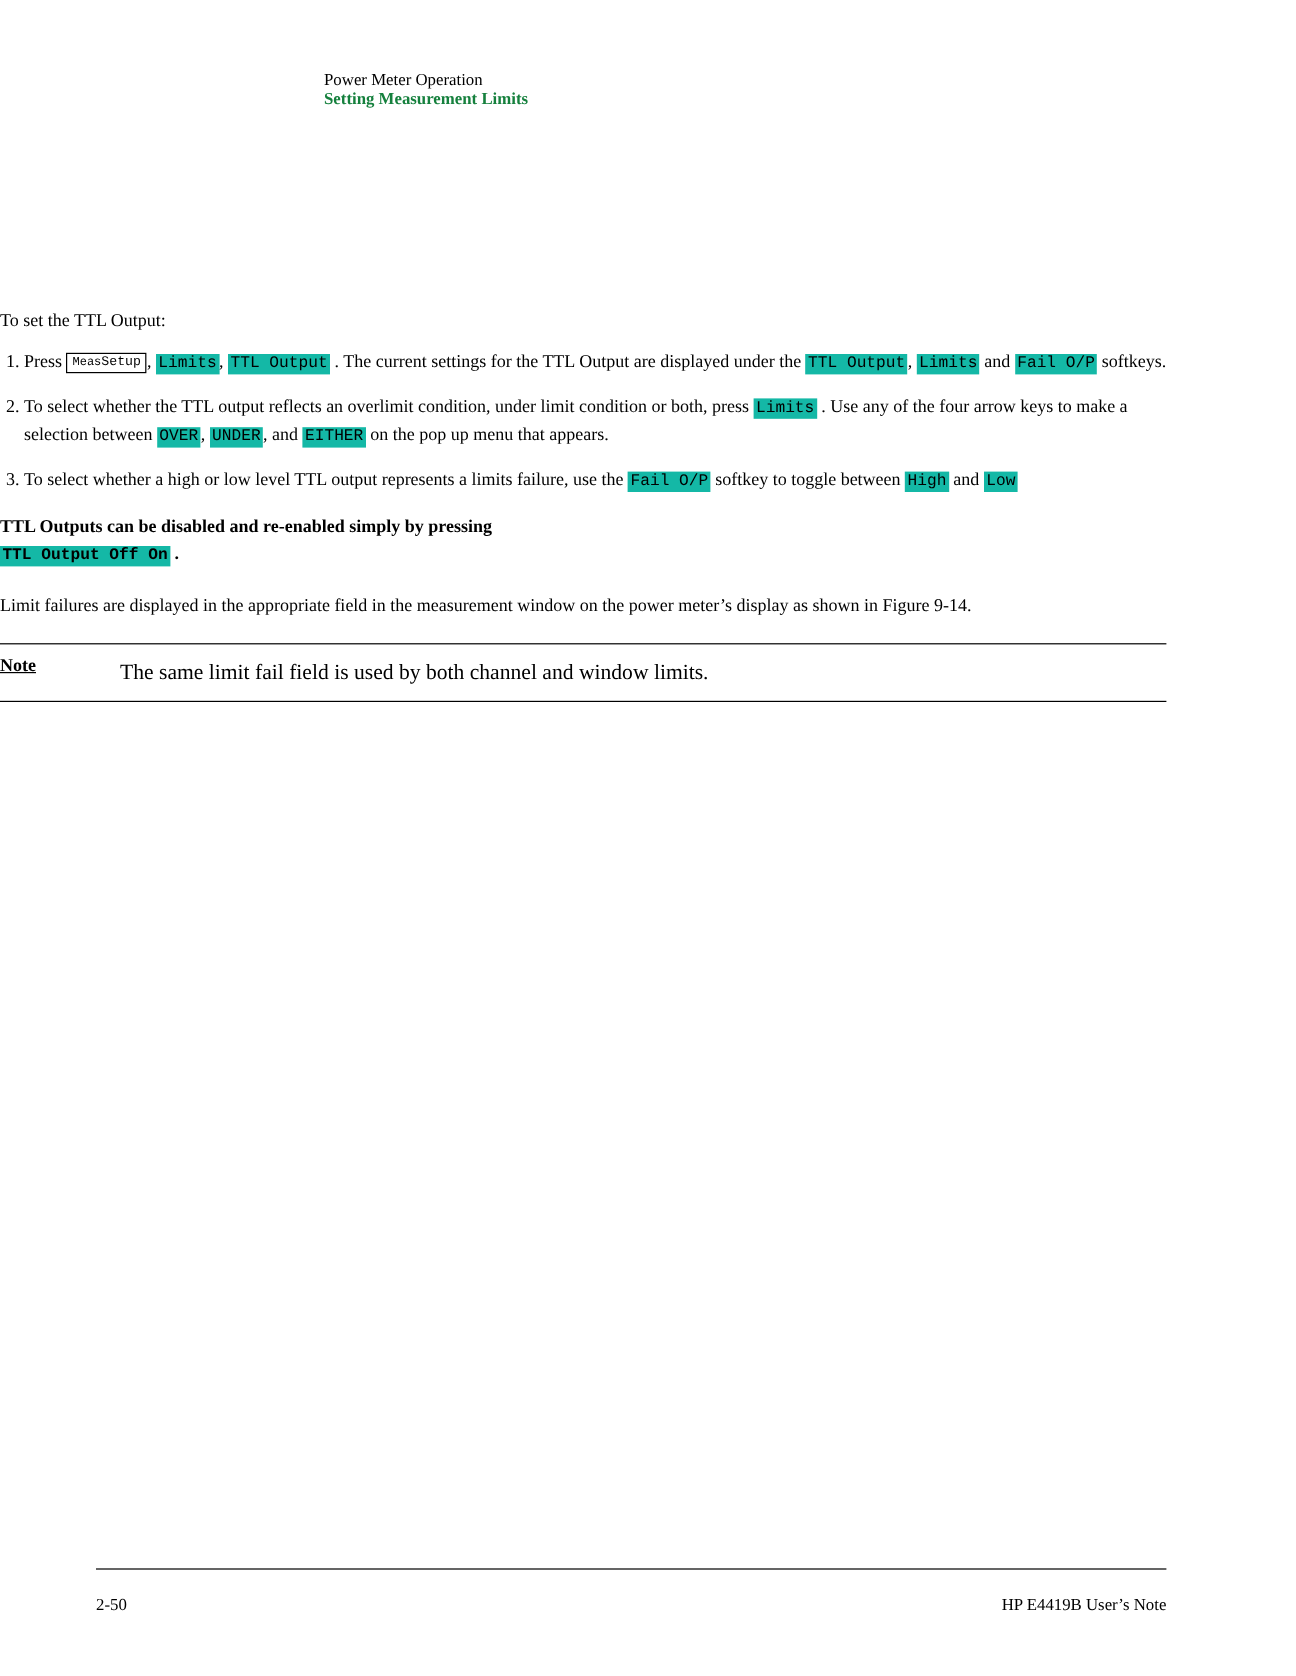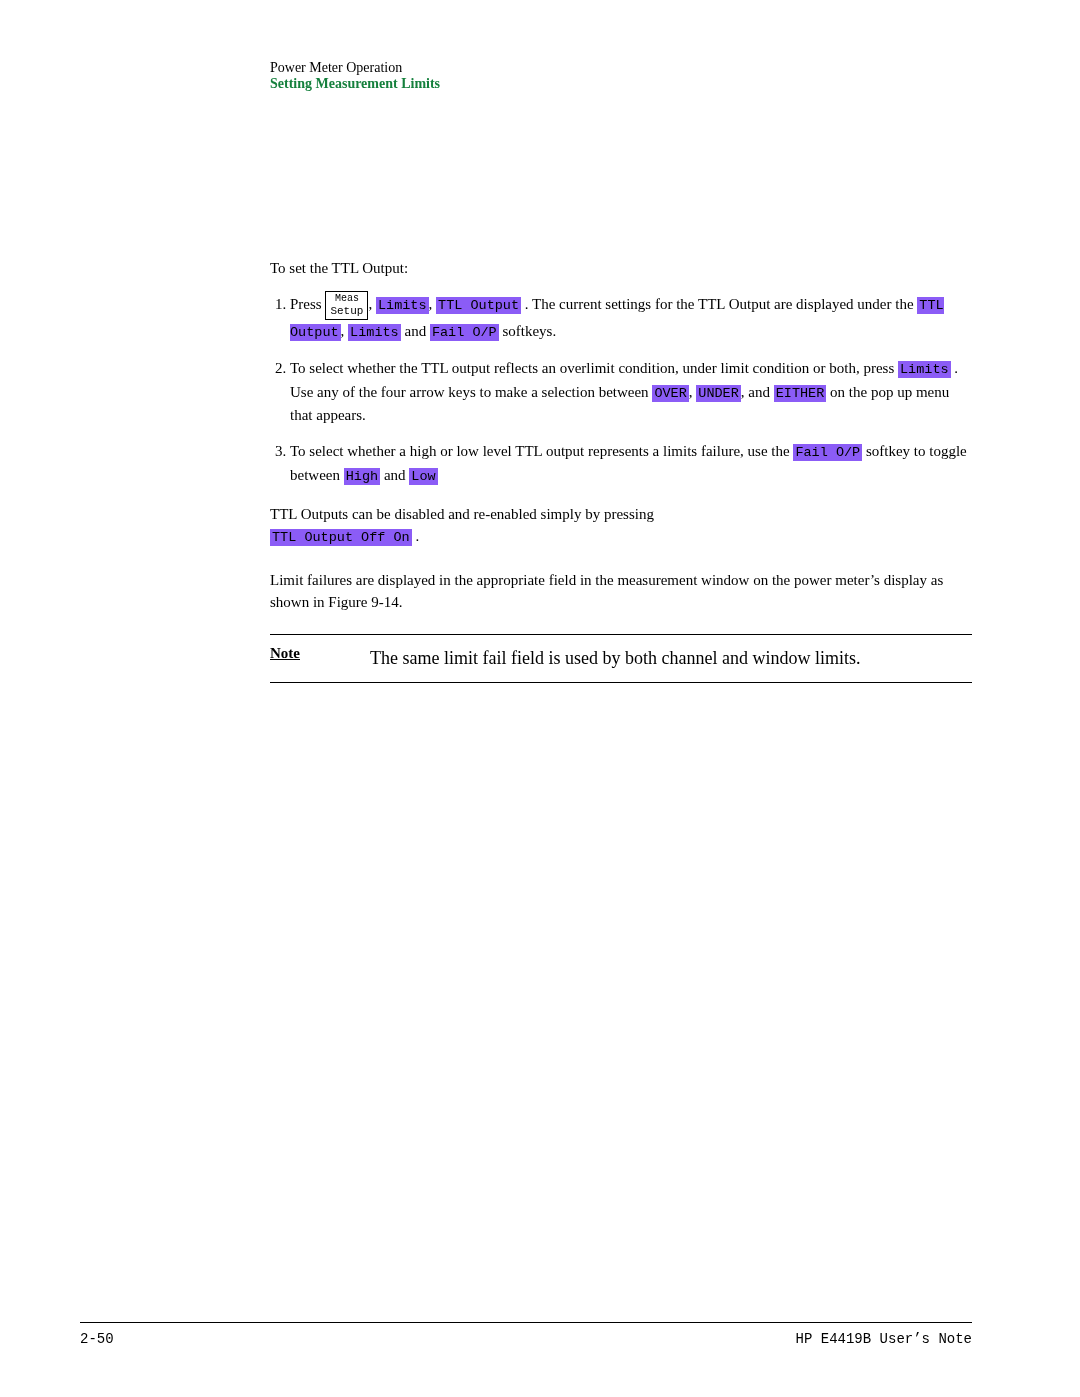--- a/index.html
+++ b/index.html
@@ -33,21 +33,20 @@
     }
 
     .header-line2 {
       font-size: 14px;
       font-weight: bold;
       color: #15803d;
     }
 
     .content {
       margin-top: 140px;
-      margin-left: 270px;
       margin-right: 80px;
     }
 
     .ttl-intro {
       font-size: 15px;
       margin-bottom: 14px;
     }
 
     ol {
       margin-left: 20px;
@@ -56,49 +55,50 @@
 
     ol li {
       font-size: 15px;
       margin-bottom: 14px;
       line-height: 1.5;
     }
 
     .mono {
       font-family: "Courier New", Courier, monospace;
       font-size: 13.5px;
-      background: #8b5cf6;
+      background: #14b8a6;
       padding: 1px 2px;
     }
 
     .meas-setup-key {
       font-family: "Courier New", Courier, monospace;
       font-size: 11px;
       border: 1px solid #000;
       padding: 1px 4px;
       background: #fff;
       display: inline-flex;
-      flex-direction: column;
+      flex-direction: row;
       align-items: center;
       line-height: 1.2;
       vertical-align: middle;
     }
 
     .meas-setup-key .top {
       font-size: 10px;
     }
 
     .meas-setup-key .bottom {
       font-size: 11px;
     }
 
     .ttl-outputs-para {
       font-size: 15px;
       line-height: 1.5;
       margin-bottom: 20px;
+      font-weight: bold;
     }
 
     .section-heading {
       font-size: 20px;
       font-weight: bold;
       margin-bottom: 16px;
       margin-top: 10px;
     }
 
     .limit-failures-intro {
@@ -133,22 +133,21 @@
 
     .footer {
       position: absolute;
       bottom: 50px;
       left: 80px;
       right: 80px;
       display: flex;
       justify-content: space-between;
       align-items: center;
       border-top: 1px solid #000;
-      padding-top: 8px;
-      font-family: Liberation Mono, monospace;
+      padding-top: 23px;
     }
 
     .footer-left {
       font-size: 14px;
     }
 
     .footer-right {
       font-size: 14px;
     }
   </style>

